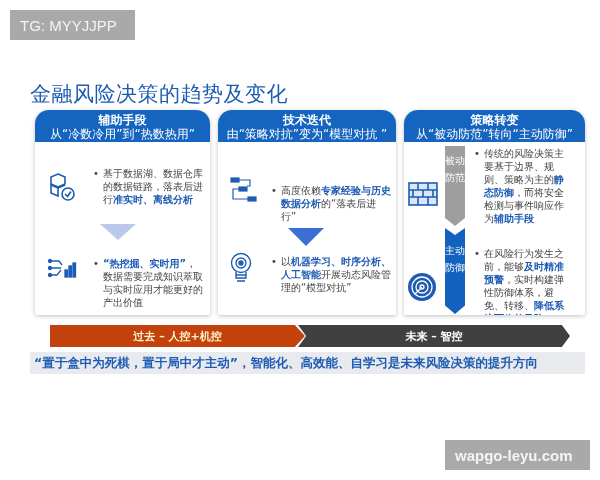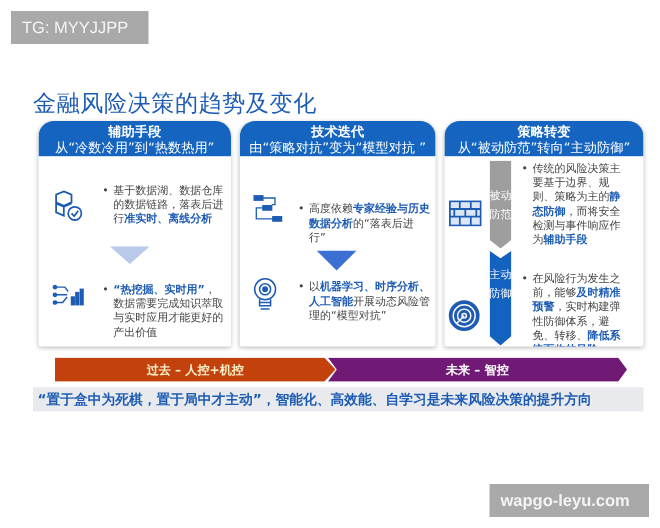--- a/index.html
+++ b/index.html
@@ -17,21 +17,21 @@
   .card-head .h2 { font-size: 12px; }
   .card-body { position: relative; height: 173px; }
   .icon { position: absolute; color: #1e5cb3; }
   .txt { position: absolute; font-size: 10px; line-height: 13px; color: #444; }
   .txt .bullet { position: absolute; left: -10px; top: 0; }
   .hl { color: #1e5cb3; font-weight: bold; }
   .arrow-down { position: absolute; width: 0; height: 0; border-left: 18px solid transparent; border-right: 18px solid transparent; }
   .band { position: absolute; top: 325px; height: 22px; color: #fff; font-size: 11px; font-weight: bold;
           display: flex; align-items: center; justify-content: center; }
   .band-past { left: 50px; width: 255px; background: #c2410c; clip-path: polygon(0 0, 96% 0, 100% 50%, 96% 100%, 0 100%); color: #fdf2c8; }
-  .band-future { left: 298px; width: 272px; background: #701a75; clip-path: polygon(0 0, 97% 0, 100% 50%, 97% 100%, 0 100%, 3% 50%); }
+  .band-future { left: 298px; width: 272px; background: #404040; clip-path: polygon(0 0, 97% 0, 100% 50%, 97% 100%, 0 100%, 3% 50%); }
   .footer { position: absolute; left: 30px; top: 352px; width: 555px; height: 22px; background: #e8eaee;
             color: #1e5cb3; font-size: 12.5px; font-weight: bold; display: flex; align-items: center; padding-left: 4px; white-space: nowrap; }
   .vbar { position: absolute; width: 20px; color: #fff; font-size: 10px; text-align: center; line-height: 17px; }
 </style>
 </head>
 <body>
 
 <div class="wm wm-top">TG: MYYJJPP</div>
 
 <div class="title">金融风险决策的趋势及变化</div>
@@ -110,21 +110,21 @@
     <div class="h1">策略转变</div>
     <div class="h2">从“被动防范”转向“主动防御”</div>
   </div>
   <div class="card-body">
     <svg class="icon" style="left:4px;top:40px;" width="30" height="24" viewBox="0 0 30 24">
       <g fill="none" stroke="#1e5cb3" stroke-width="1.6">
         <rect x="1" y="1" width="28" height="22" fill="#dbe6f7"></rect>
         <path d="M1 8 H29 M1 15 H29 M10 1 V8 M20 1 V8 M5 8 V15 M15 8 V15 M25 8 V15 M10 15 V23 M20 15 V23"></path>
       </g>
     </svg>
-    <div class="vbar" style="left:41px;top:4px;height:80px;background:#9e9e9e;padding-top:24px;clip-path:polygon(0 0,100% 0,100% 90%,50% 100%,0 90%);text-align:right;">被动防范</div>
+    <div class="vbar" style="left:41px;top:4px;height:80px;background:#9e9e9e;padding-top:6px;clip-path:polygon(0 0,100% 0,100% 90%,50% 100%,0 90%);text-align:right;">被动防范</div>
     <div class="txt" style="left:80px;top:5px;width:82px;">
       <span class="bullet">•</span><span>传统的风险决策主要基于边界、规则、策略为主的</span><span class="hl">静态防御</span><span>，而将安全检测与事件响应作为</span><span class="hl">辅助手段</span>
     </div>
     <svg class="icon" style="left:3px;top:130px;" width="30" height="30" viewBox="0 0 30 30">
       <circle cx="15" cy="15" r="14" fill="#1e5cb3"></circle>
       <g fill="none" stroke="#fff" stroke-width="1.3">
         <circle cx="15" cy="15" r="10"></circle>
           <circle cx="15" cy="15" r="6"></circle>
           <circle cx="15" cy="15" r="2"></circle>
         <path d="M15 15 L8 22"></path>

